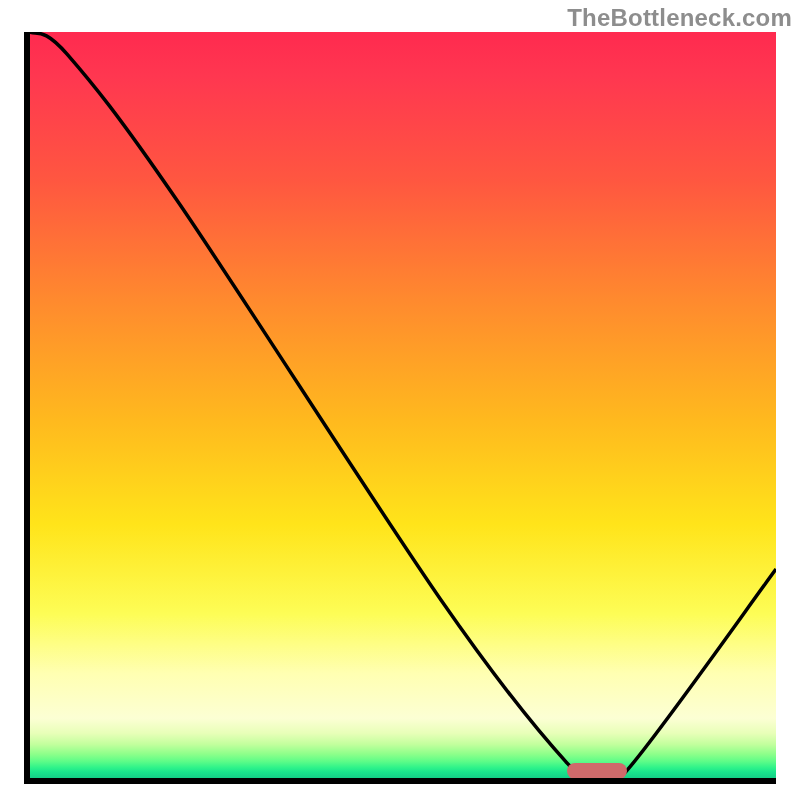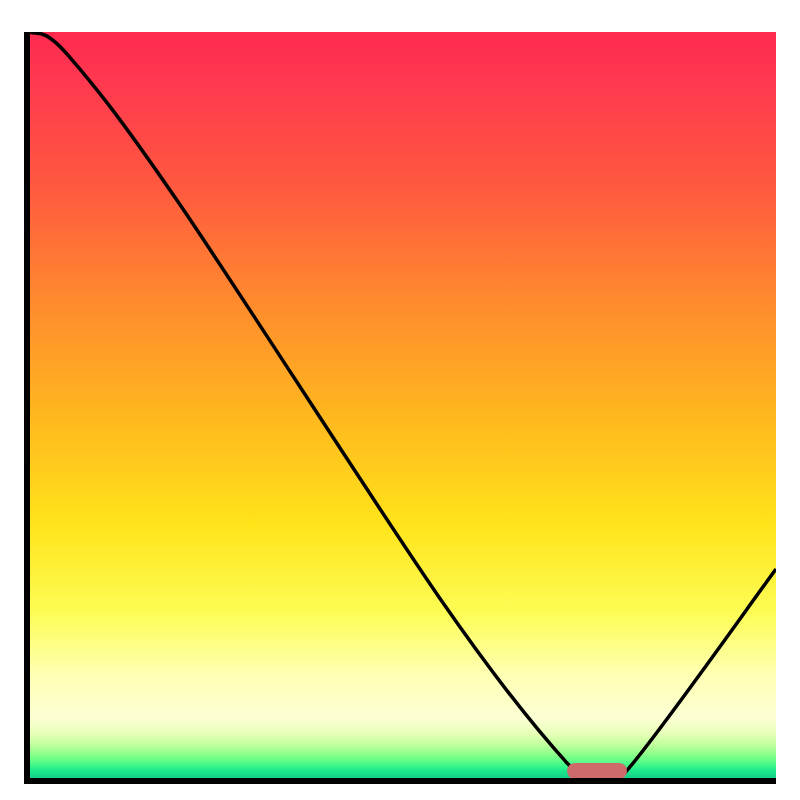--- a/index.html
+++ b/index.html
@@ -72,20 +72,21 @@
     position: absolute;
     height: 16px;
     border-radius: 8px;
     background: #cf6a6b;
   }
 </style>
 </head>
 <body>
 
 <div class="wrap">
+  <div class="watermark">TheBottleneck.com</div>
 
   <div class="chart-box">
     <div class="grad"></div>
 
     <svg class="curve" viewBox="0 0 746 746" preserveAspectRatio="none">
       <path id="curve-path" fill="none" stroke-width="3.5" stroke="#000000" d="M 0 0 C 6.216666666666668 3.729999999999999, 12.433333333333334 -6.216666666666679, 37.300000000000004 22.379999999999995 C 62.16666666666667 50.976666666666674, 87.03333333333336 80.8166666666667, 149.20000000000002 171.58000000000004 C 211.36666666666667 262.34333333333336, 345.6466666666667 473.71000000000004, 410.3 566.96 C 474.9533333333333 660.21, 511.01 702.4833333333333, 537.12 731.08 C 563.23 759.6766666666667, 557.0133333333333 737.2966666666666, 566.96 738.54 C 576.9066666666668 739.7833333333333, 566.96 772.1099999999999, 596.8000000000001 738.54 C 626.6400000000001 704.97, 721.1333333333333 570.69, 746 537.12"></path>
     </svg>
 
     <div class="marker" id="marker" style="left: 537.12px; width: 59.68px; top: 730.54px; background: rgb(207, 106, 107);"></div>
   </div>

